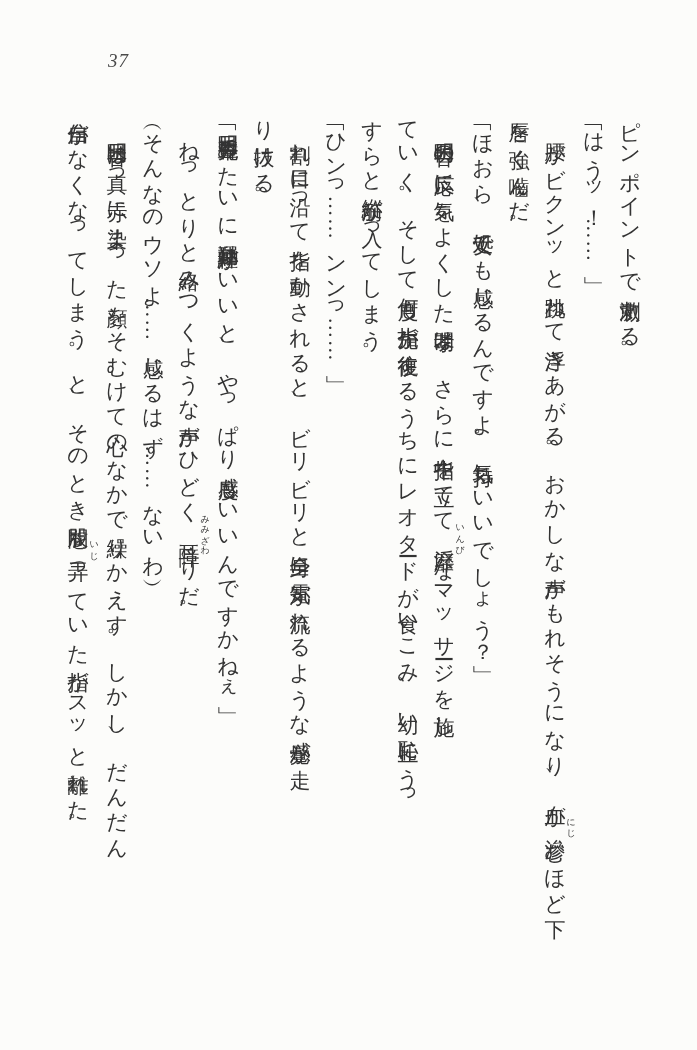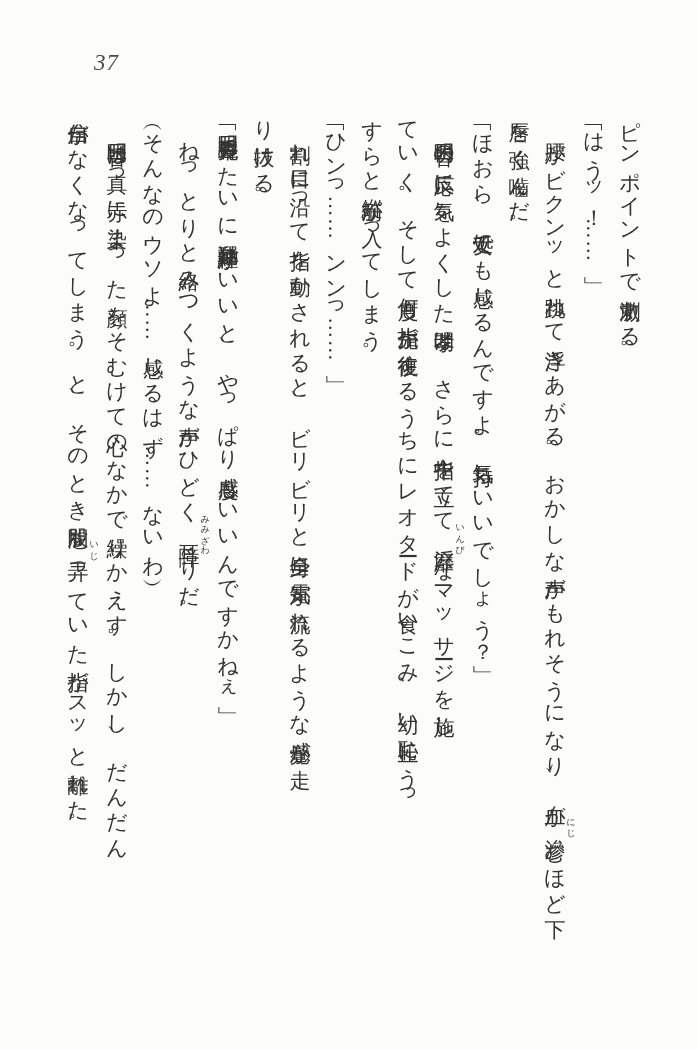--- a/index.html
+++ b/index.html
@@ -14,22 +14,22 @@
     font-family: "Liberation Serif", "DejaVu Serif", serif;
     position: relative;
   }
   .page {
     position: absolute;
     inset: 0;
   }
   .page-number {
     position: absolute;
     top: 50px;
-    left: 94px;
-    font-size: 23px;
+    left: 108px;
+    font-size: 19px;
     font-style: italic;
     color: var(--pagenum, #4a4a4a);
     letter-spacing: 1px;
   }
   .text-block {
     position: absolute;
     top: 106px;
     right: 49px;
     height: 885px;
     writing-mode: vertical-rl;

